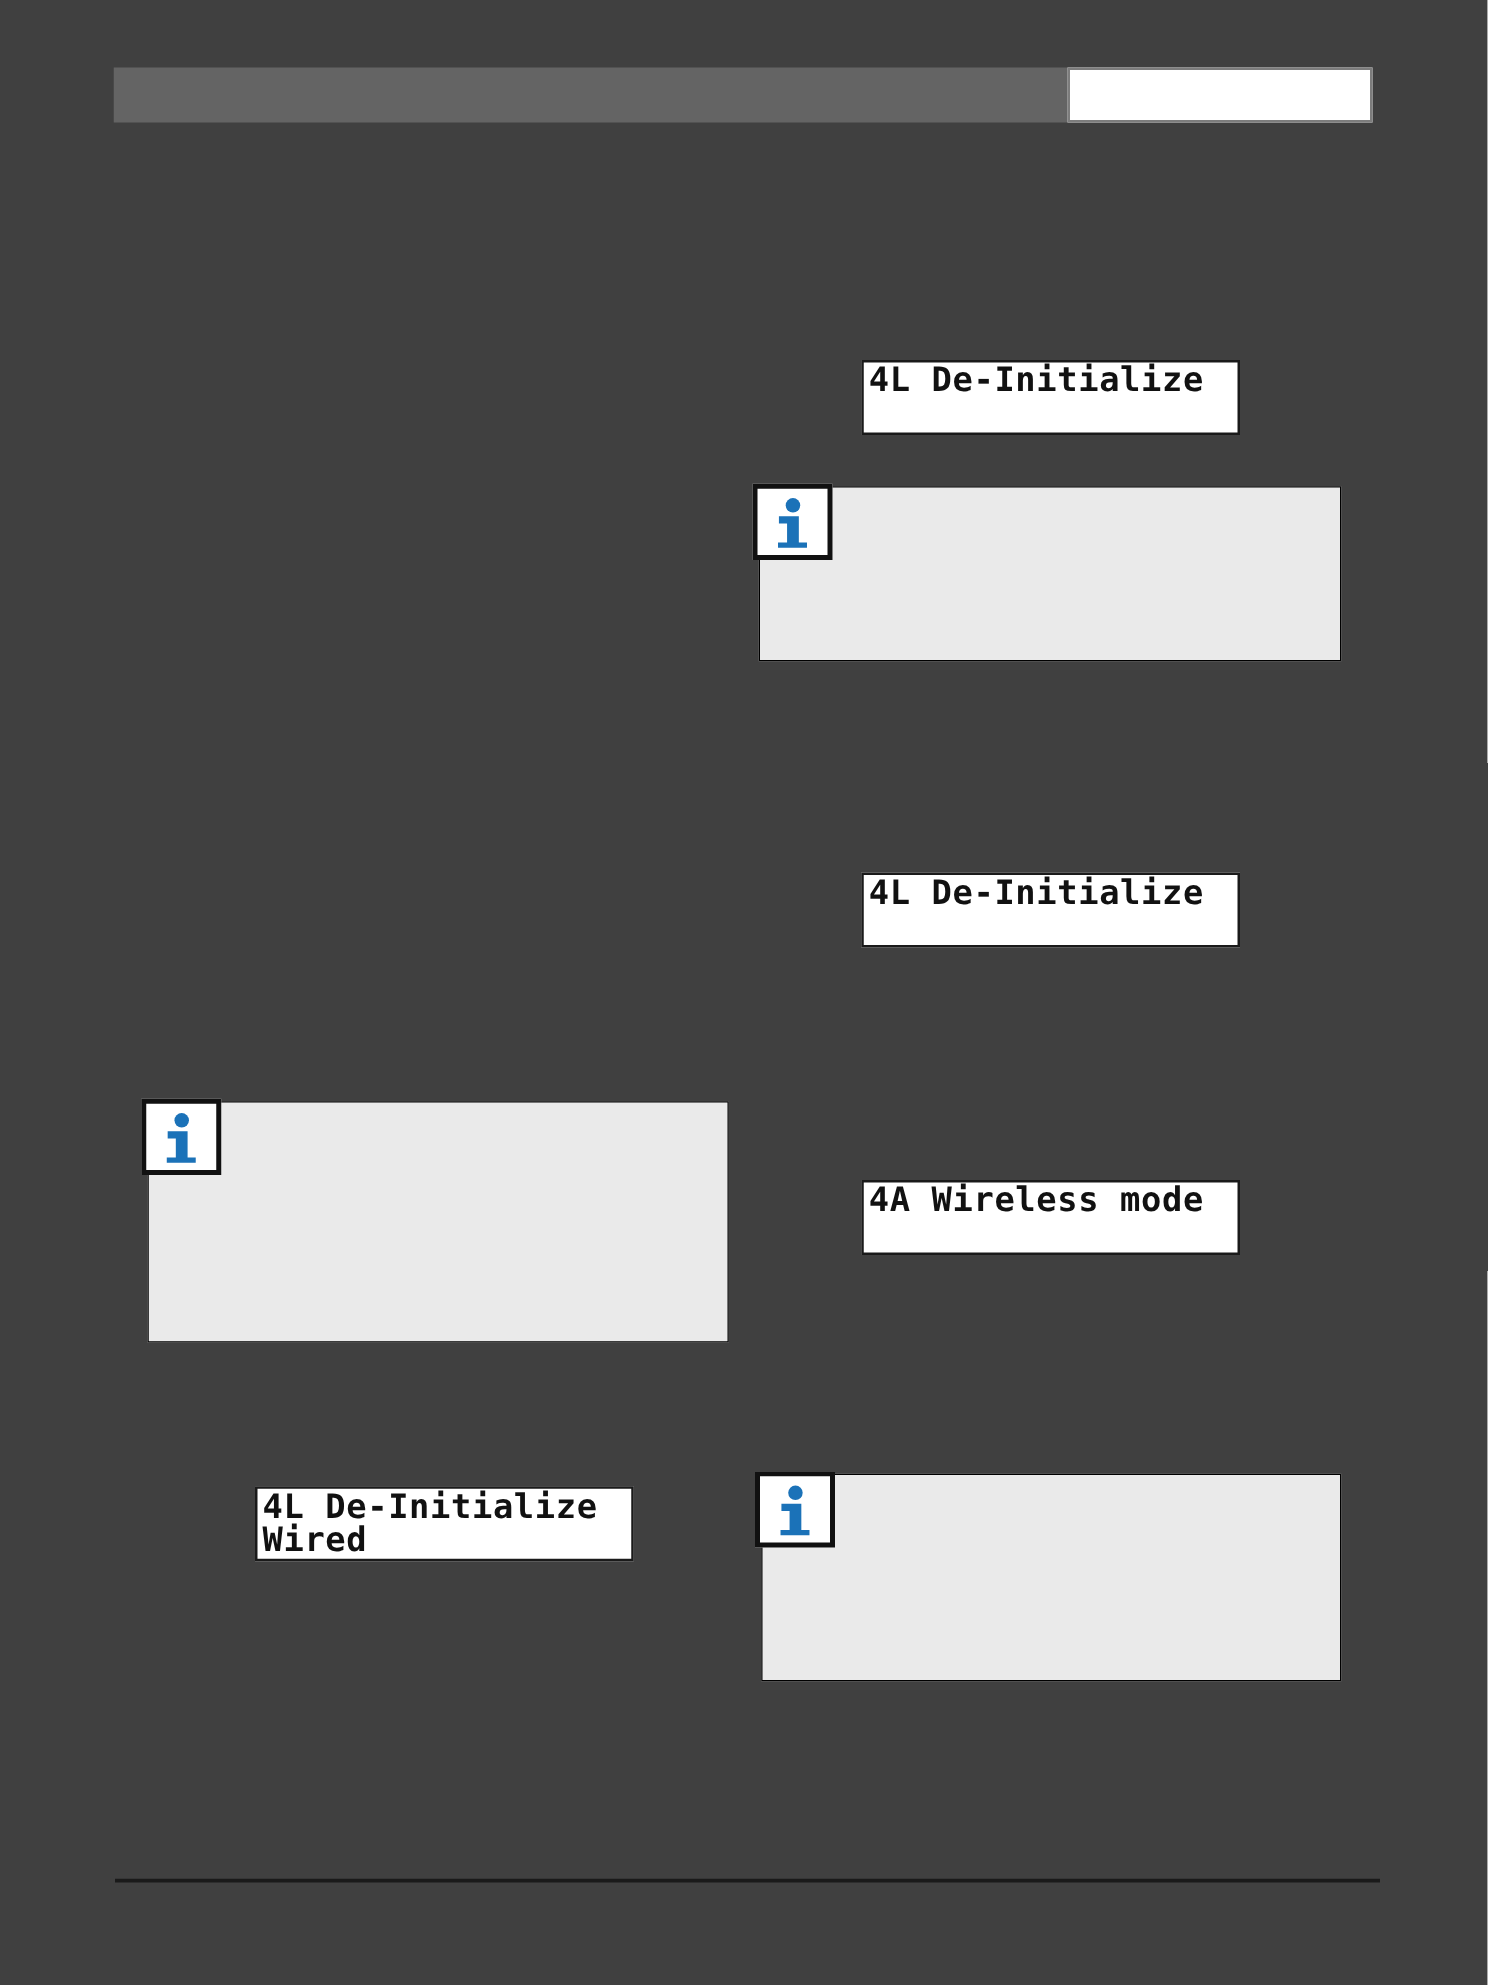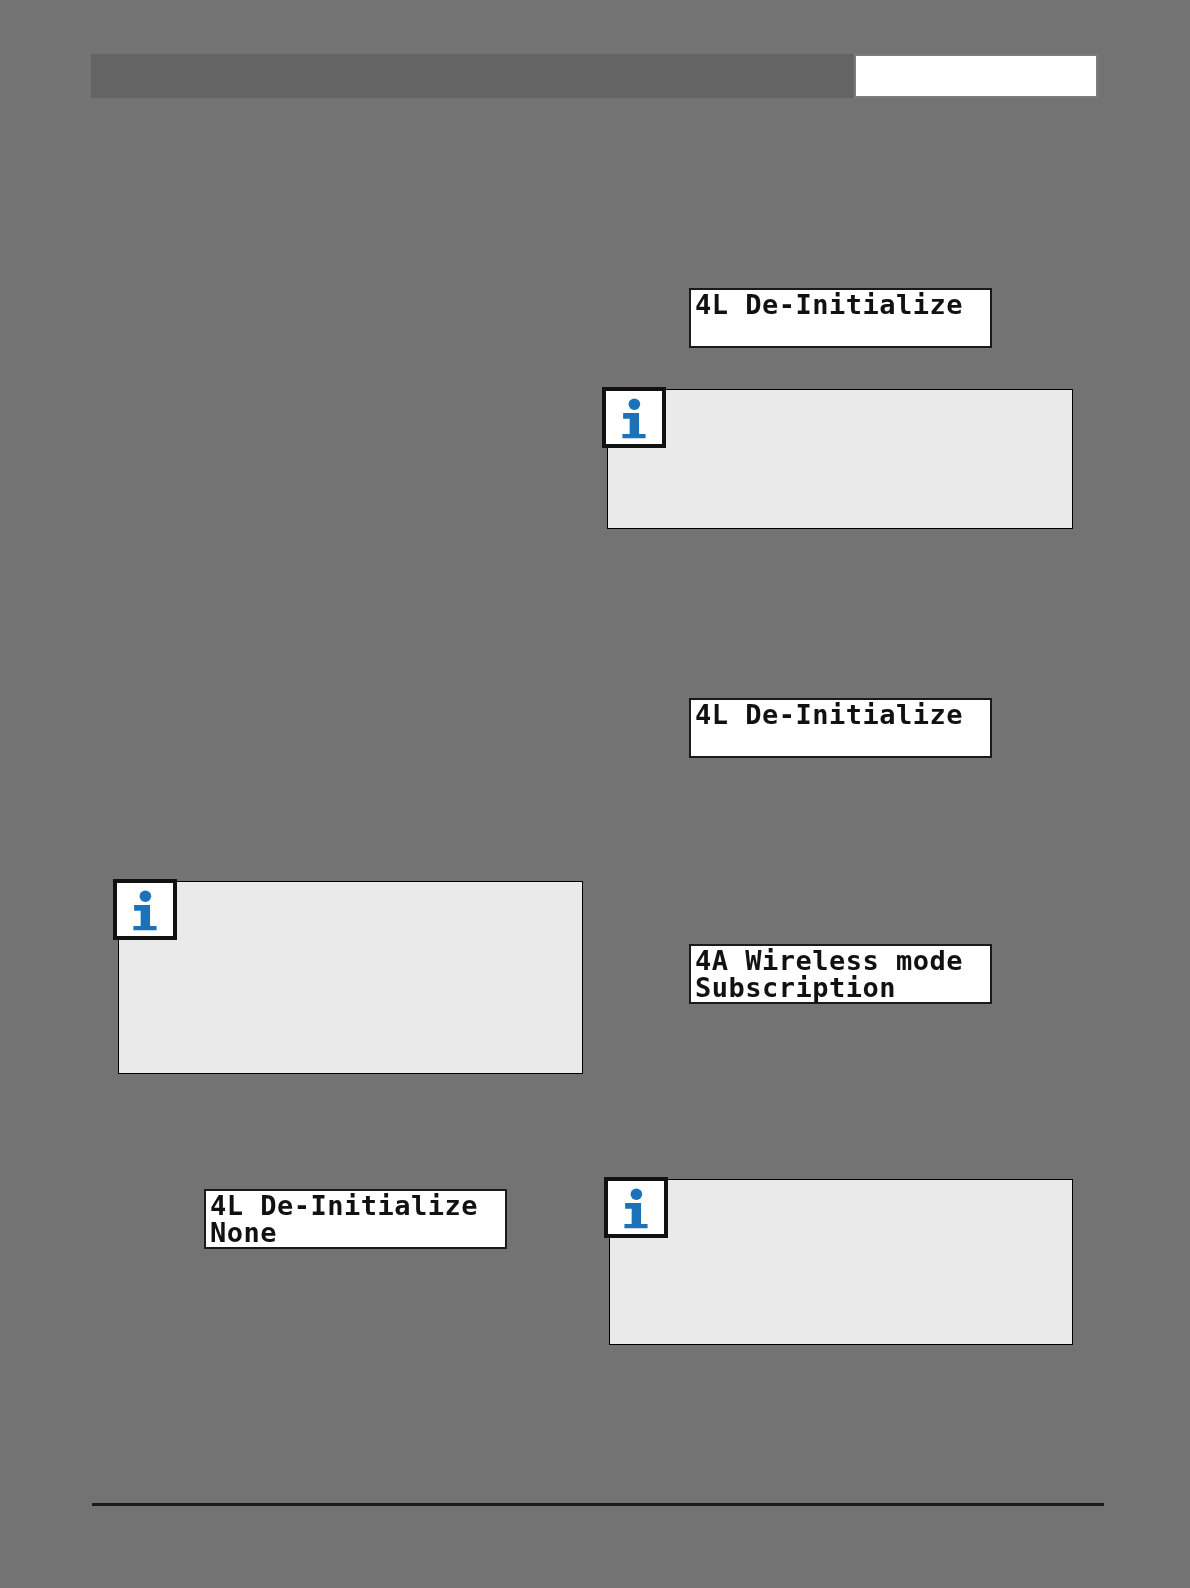--- a/index.html
+++ b/index.html
@@ -5,21 +5,21 @@
   html, body {
     margin: 0;
     padding: 0;
     background: #ffffff;
     font-family: "Liberation Sans", sans-serif;
   }
   .page {
     position: relative;
     width: 1190px;
     height: 1588px;
-    background: #737373;
+    background: #404040;
     overflow: hidden;
   }
   
   .header-bar {
     position: absolute;
     left: 91px;
     top: 54px;
     width: 763px;
     height: 44px;
     background: #646464;
@@ -117,26 +117,25 @@
     <div class="note-icon-box">
       <svg width="44" height="42" viewBox="0 0 60 58">
         <circle cx="30.5" cy="10" r="8" fill="#1b72b8"></circle>
         <path d="M15 22 L37 22 L37 51 L46 51 L46 57 L14 57 L14 51 L24 51 L24 30 L15 30 Z" fill="#1b72b8"></path>
       </svg>
     </div>
   </div>
 
   <div class="lcd lcd-3">
     <span>4A Wireless mode</span>
-    <span>Subscription</span>
   </div>
 
   <div class="lcd lcd-4">
     <span>4L De-Initialize</span>
-    <span>None</span>
+    <span>Wired</span>
   </div>
 
   <div class="note note-3">
     <div class="note-icon-box">
       <svg width="44" height="42" viewBox="0 0 60 58">
         <circle cx="30.5" cy="10" r="8" fill="#1b72b8"></circle>
         <path d="M15 22 L37 22 L37 51 L46 51 L46 57 L14 57 L14 51 L24 51 L24 30 L15 30 Z" fill="#1b72b8"></path>
       </svg>
     </div>
   </div>

